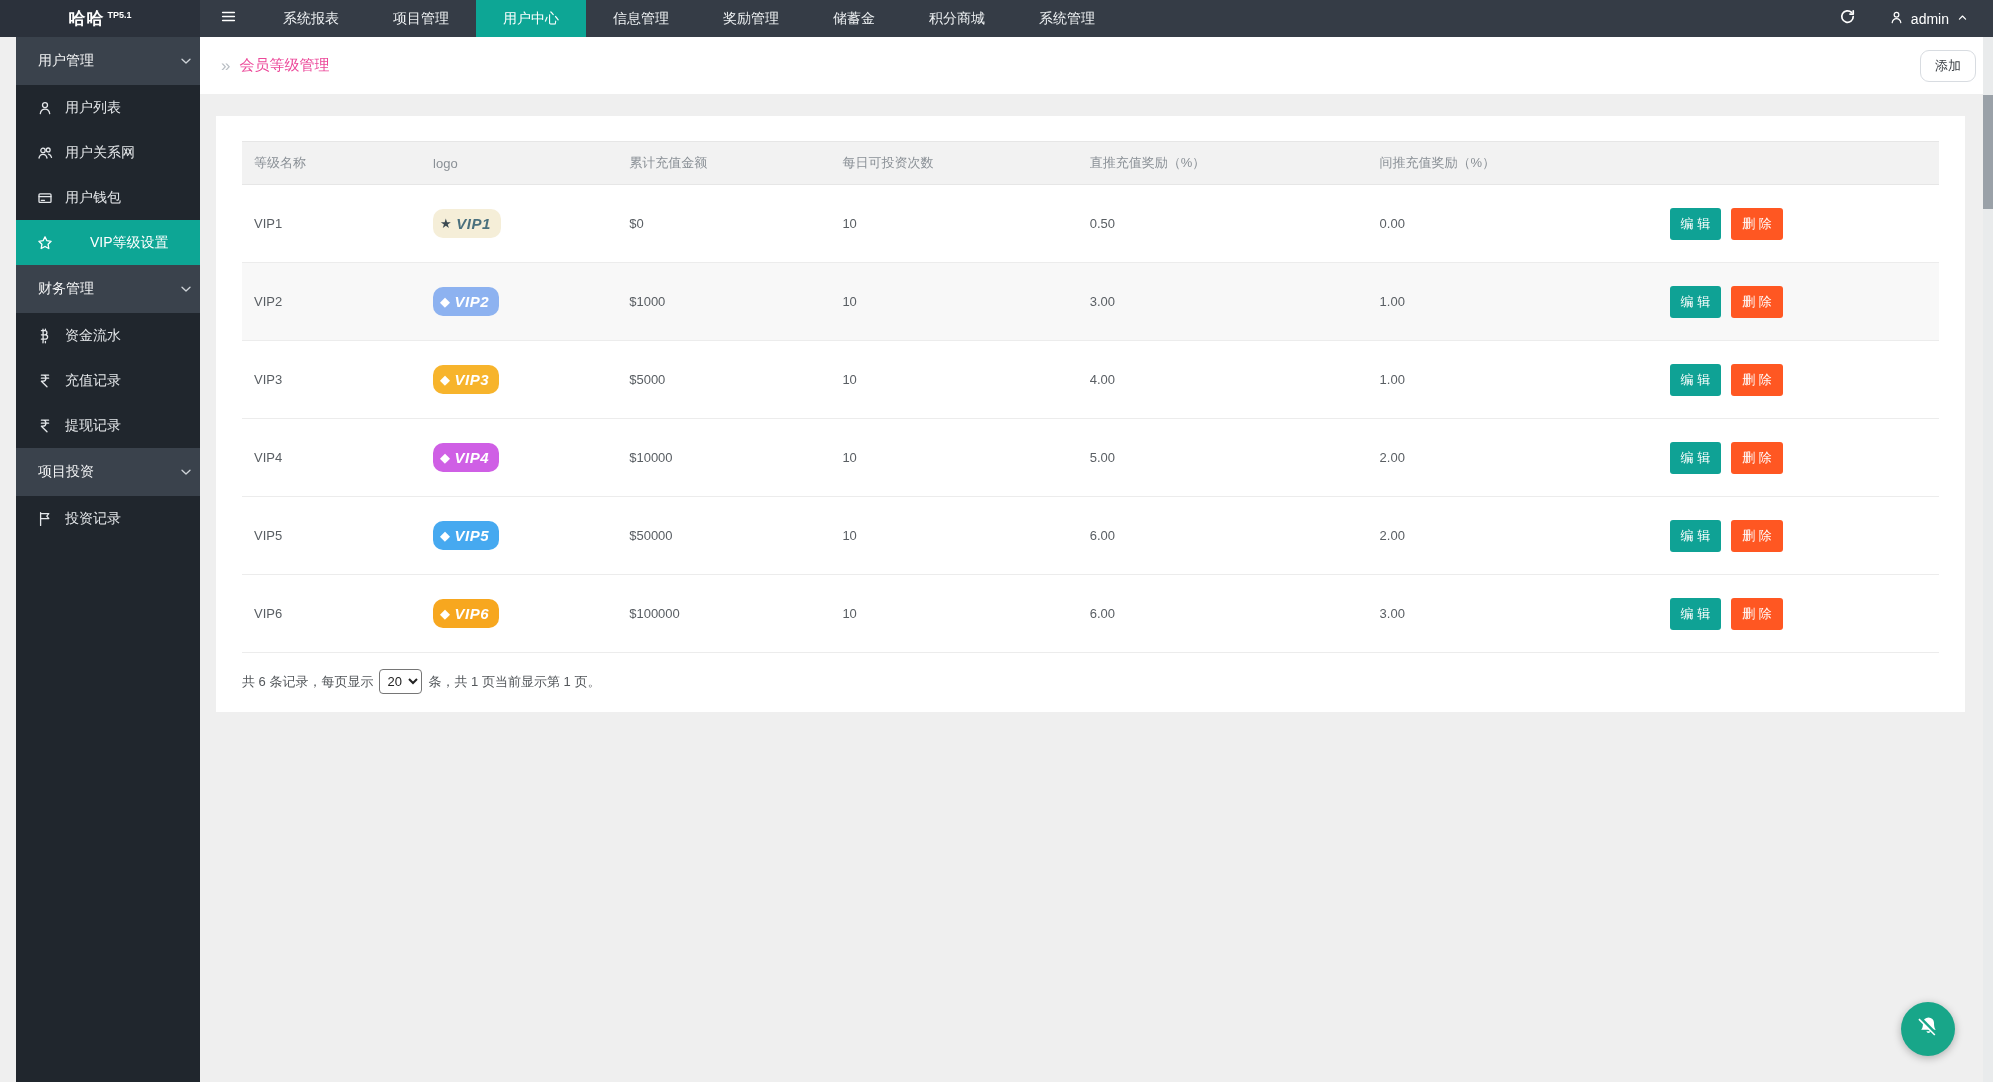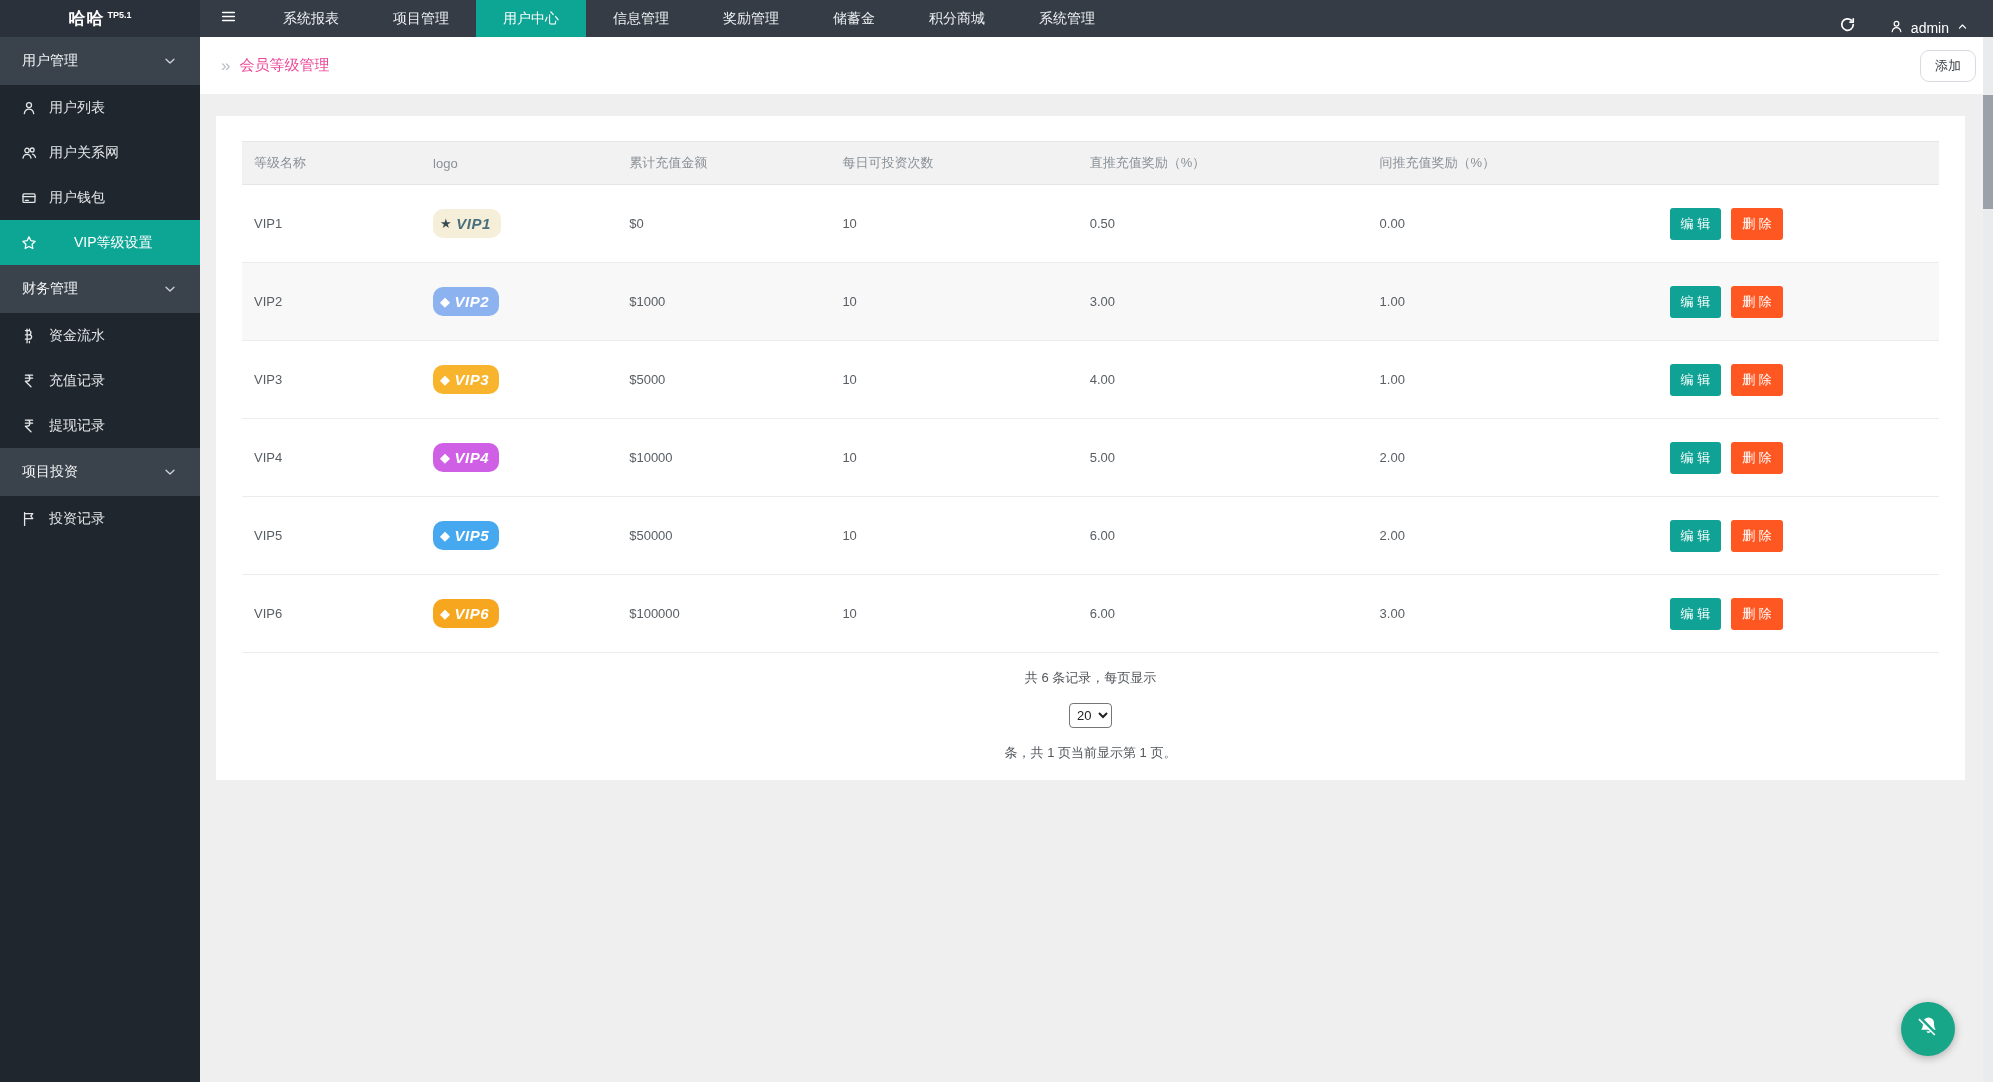--- a/index.html
+++ b/index.html
@@ -9,26 +9,26 @@
   
   .topbar { position:absolute; top:0; left:0; right:0; height:37px; background:#353c46;
     display:flex; align-items:stretch; color:#fff; z-index:20; }
   .logo { width:200px; background:#2b313b; display:flex; align-items:center; justify-content:center;
     gap:3px; font-weight:bold; font-size:17px; letter-spacing:1px; }
   .logo sup { font-size:9px; font-weight:bold; transform:translateY(-4px); letter-spacing:0; }
   .burger { width:56px; display:flex; align-items:center; justify-content:center; cursor:pointer; }
   .topnav { display:flex; align-items:stretch; }
   .nav-item { padding:15px 27px; display:flex; align-items:center; font-size:14px; cursor:pointer; color:#eef1f3; }
   .nav-item.active { background:#0da695; color:#fff; }
-  .top-right { margin-left:auto; display:flex; align-items:flex-end; }
+  .top-right { margin-left:auto; display:flex; align-items:center; }
   .icon-btn { width:54px; display:flex; align-items:center; justify-content:center; cursor:pointer; }
   .user-box { display:flex; align-items:center; gap:7px; padding:0 24px 0 14px; font-size:14px; cursor:pointer; }
 
   
-  .sidebar { position:absolute; top:37px; left:0; width:200px; bottom:0; background:#20262d; color:#e4e7ea; }
+  .sidebar { position:absolute; top:37px; left:16px; width:200px; bottom:0; background:#20262d; color:#e4e7ea; }
   .section-header { height:48px; background:#3a424c; display:flex; align-items:center;
     padding:0 22px; font-size:14px; color:#f4f5f6; cursor:pointer; }
   .section-header .chev { margin-left:auto; display:flex; color:#cfd4d9; }
   .side-item { height:45px; display:flex; align-items:center; gap:11px; padding:16px 21px;
     font-size:14px; cursor:pointer; color:#e4e7ea; }
   .side-item.active { background:#0da695; color:#fff;gap:36px; }
   .side-item .sicon { width:17px; display:flex; align-items:center; }
 
   
   .main { position:absolute; left:200px; top:37px; right:0; bottom:0; background:#efefef; overflow:hidden; }
@@ -47,21 +47,21 @@
 
   .vip-badge { display:inline-flex; align-items:center; gap:4px; padding:6px 10px 6px 7px;
     border-radius:10px; font-style:italic; font-weight:bold; font-size:15px; letter-spacing:.5px; }
   .vip-badge .gem { font-style:normal; font-size:13px; line-height:1; }
 
   .btn { border:none; border-radius:3px; color:#fff; font-size:13px; padding:7px 11px;
     cursor:pointer; margin-right:10px; font-family:inherit; }
   .btn.edit { background:#0fa295; }
   .btn.del  { background:#ff5722; }
 
-  .pager { display:flex; align-items:center; gap:16px; margin-top:16px; font-size:13px; color:#53575b;flex-direction:column; }
+  .pager { display:flex; align-items:center; gap:6px; margin-top:16px; font-size:13px; color:#53575b; }
   .pager select { font-size:13px; padding:2px 3px; border:1px solid #767676; border-radius:4px;
     height:25px; background:#fff; color:#222; font-family:inherit; }
 
   
   .vscroll { position:absolute; top:0; right:0; width:10px; bottom:0; background:#e9ebec; }
   .vthumb { position:absolute; top:58px; right:0; width:10px; height:114px; background:#9aa1a8; }
 
   
   .fab { position:absolute; right:38px; bottom:26px; width:54px; height:54px; border-radius:50%;
     background:#18a689; display:flex; align-items:center; justify-content:center;

